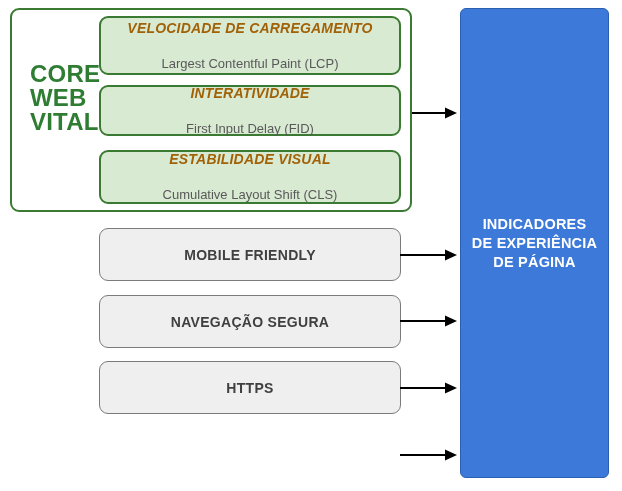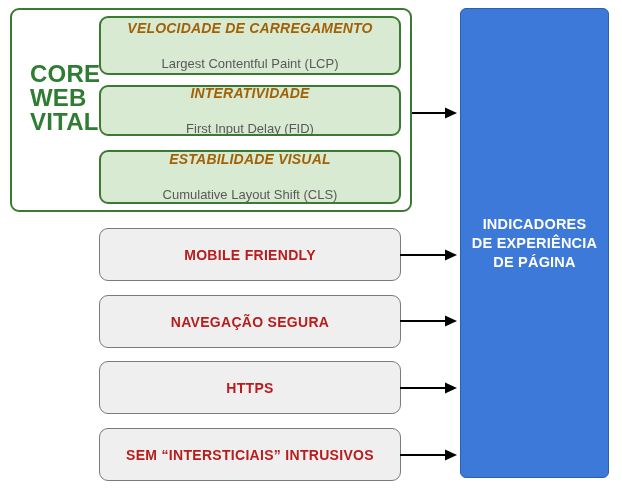--- a/index.html
+++ b/index.html
@@ -89,21 +89,21 @@
     box-sizing: border-box;
     background: #efefef;
     border: 1.5px solid #7b7b7b;
     border-radius: 9px;
     display: flex;
     align-items: center;
     justify-content: center;
     text-align: center;
   }
   .gray-box .title {
-    color: #b91c1c;
+    color: #404040;
     font-size: 14px;
     font-weight: bold;
     letter-spacing: 0.3px;
   }
   #gray-box-1 { top: 228px; }
   #gray-box-2 { top: 295px; }
   #gray-box-3 { top: 361px; }
   #gray-box-4 { top: 428px; }
 
   
@@ -168,23 +168,20 @@
 
   <div class="gray-box" id="gray-box-1">
     <div class="title">MOBILE FRIENDLY</div>
   </div>
   <div class="gray-box" id="gray-box-2">
     <div class="title">NAVEGAÇÃO SEGURA</div>
   </div>
   <div class="gray-box" id="gray-box-3">
     <div class="title">HTTPS</div>
   </div>
-  <div class="gray-box" id="gray-box-4">
-    <div class="title">SEM “INTERSTICIAIS” INTRUSIVOS</div>
-  </div>
 
   <div class="arrow" style="left:412px; top:106px; width:45px;">
     <svg width="45" height="14" viewBox="0 0 45 14">
       <line x1="0" y1="7" x2="34" y2="7" stroke="#000000" stroke-width="2"></line>
       <polygon points="33,1.5 45,7 33,12.5" fill="#000000"></polygon>
     </svg>
   </div>
   <div class="arrow" style="left:400px; top:248px; width:57px;">
     <svg width="57" height="14" viewBox="0 0 57 14">
       <line x1="0" y1="7" x2="46" y2="7" stroke="#000000" stroke-width="2"></line>

